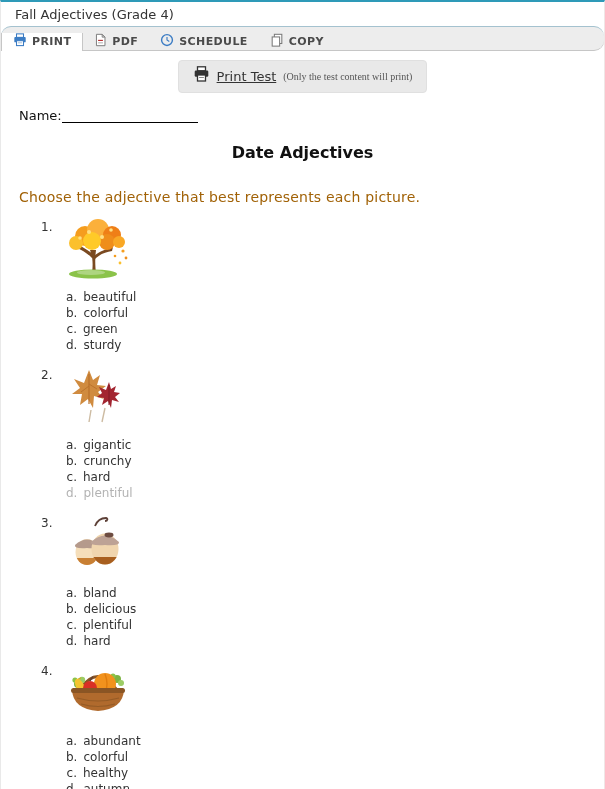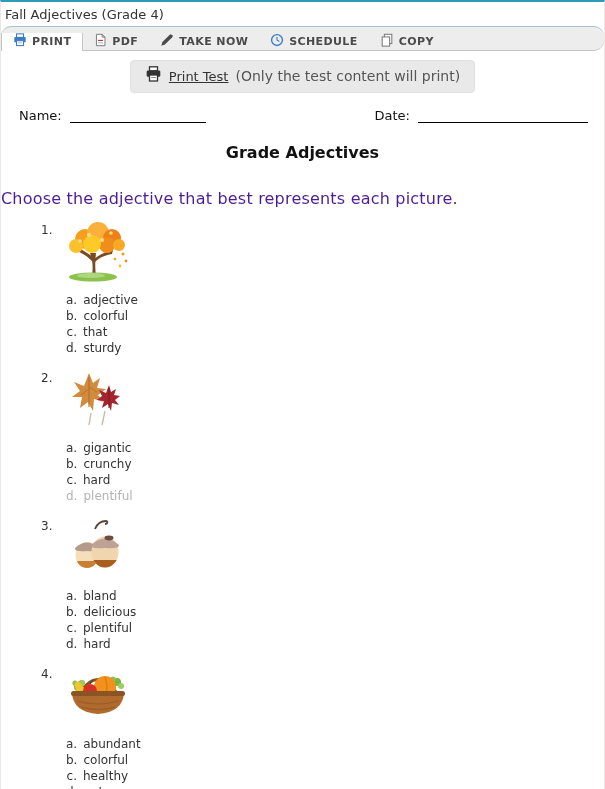--- a/index.html
+++ b/index.html
@@ -10,21 +10,21 @@
     color:#333; overflow:hidden;
   }
   .widget {
     width:605px; height:789px;
     border-top:2px solid #2e9ab8;
     border-left:1px solid #e9e9e9;
     border-right:1px solid #f0e6e6;
     background:#fff;
   }
   
-  .titlebar { padding:5px 4px 4px; font-size:13px; color:#333; }
+  .titlebar { padding:5px 14px 4px; font-size:13px; color:#333; }
   
   .tabbar {
     background:#ededed;
     border-top:1px solid #a4c2cf;
     border-bottom:1px solid #c6c6c6;
     display:flex; align-items:flex-end; height:25px;border-radius:10px;
   }
   .tab {
     display:flex; align-items:center; gap:5px;
     padding:0 11px; font-size:11px; font-weight:bold;
@@ -37,34 +37,34 @@
   }
   .tab svg { flex:0 0 auto; }
   
   .printbar { text-align:center; margin:9px 0 4px; }
   .print-btn {
     display:inline-flex; align-items:center; gap:7px;
     background:#e9e9e9; border-radius:4px; padding:5px 14px 6px;
     cursor:pointer; border:1px solid #e0e0e0;
   }
   .print-btn .pt-label { font-size:13px; color:#333; text-decoration:underline; }
-  .print-btn .pt-note  { font-size:14px; color:#555; }
+  .print-btn .pt-note  { font-size:10px; color:#555;font-family:Liberation Serif, serif; }
   
   .namedate {
     display:flex; justify-content:space-between;
     padding:0 16px 0 18px; margin-top:15px;
     font-size:13px; color:#111;
   }
-  .nd-group { display:flex; align-items:flex-end; gap:8px; }
+  .nd-group { display:flex; align-items:flex-end; gap:0; }
   .blank-line { display:inline-block; border-bottom:1px solid #000; height:14px; }
   .name-line { width:136px; }
   .date-line { width:170px; }
   
   .ws-title { text-align:center; font-size:16px; font-weight:bold; margin:20px 0 0; color:#111; }
-  .instructions { font-size:16px; margin:27px 0 0 0; letter-spacing:.2px; color:#4c1d95; }
+  .instructions { font-size:14px; margin:27px 0 0 18px; letter-spacing:.2px; color:#a16207; }
   .question { margin:13px 0 0 40px; }
   .q-head { display:flex; align-items:flex-start; }
   .q-num { font-size:12px; color:#333; padding-top:2px; }
   .q-image { margin-left:13px; width:68px; height:62px; }
   .options { margin:9px 0 0 25px; }
   .option { display:flex; gap:6px; font-size:12px; line-height:16px; color:#333; }
   .option .letter { min-width:11px; text-align:right; }
   .option.muted, .option.muted span { color:#b3b3b3; }
 </style>
 </head>
@@ -93,28 +93,20 @@
             <path d="M10 1 l3.5 3.5 H10 Z" fill="#cfcfcf" stroke="#7a7a7a" stroke-width="1"></path>
             <line x1="5" y1="8.5" x2="11" y2="8.5" stroke="#b33" stroke-width="1.4"></line>
             <line x1="5" y1="11.5" x2="11" y2="11.5" stroke="#999" stroke-width="1"></line>
           </svg>
       </span>
       <span>PDF</span>
     </div>
     <div class="tab">
       <span>
         <svg width="14" height="14" viewBox="0 0 16 16">
-            <path d="M1.5 14.5 L2.8 10.4 L11.2 2 a1.5 1.5 0 0 1 2.1 0 l0.7 0.7 a1.5 1.5 0 0 1 0 2.1 L5.6 13.2 Z" fill="#4a4a4a"></path>
-          </svg>
-      </span>
-      <span>TAKE NOW</span>
-    </div>
-    <div class="tab">
-      <span>
-        <svg width="14" height="14" viewBox="0 0 16 16">
             <circle cx="8" cy="8" r="6.2" fill="none" stroke="#3b7cc4" stroke-width="1.6"></circle>
             <path d="M8 4.6 V8 l2.6 1.6" fill="none" stroke="#3b7cc4" stroke-width="1.3"></path>
           </svg>
       </span>
       <span>SCHEDULE</span>
     </div>
     <div class="tab">
       <span>
         <svg width="14" height="14" viewBox="0 0 16 16">
             <rect x="5" y="1.5" width="8.5" height="10.5" fill="#fff" stroke="#7a7a7a" stroke-width="1.2"></rect>
@@ -138,27 +130,23 @@
       <span class="pt-label">Print Test</span>
       <span class="pt-note">(Only the test content will print)</span>
     </span>
   </div>
 
   <div class="namedate">
     <span class="nd-group">
       <span>Name:</span>
       <span class="blank-line name-line"></span>
     </span>
-    <span class="nd-group">
-      <span>Date:</span>
-      <span class="blank-line date-line"></span>
-    </span>
-  </div>
-
-  <div class="ws-title">Grade Adjectives</div>
+  </div>
+
+  <div class="ws-title">Date Adjectives</div>
 
   <div class="instructions">Choose the adjective that best represents each picture.</div>
 
   <div class="question">
     <div class="q-head">
       <span class="q-num">1.</span>
       <span class="q-image">
         <svg width="68" height="62" viewBox="0 0 68 62">
           <path d="M27 56 C28 46 28 40 25 32 L31 32 C30 40 30 46 31 56 Z" fill="#7a4a21"></path>
           <path d="M27 40 C22 35 17 32 12 30 L14 27 C19 30 24 33 28 36 Z" fill="#7a4a21"></path>
@@ -179,29 +167,29 @@
             <circle cx="55" cy="45" r="1.4" fill="#fbc02d"></circle>
             <circle cx="50" cy="38" r="1.3" fill="#f59d1e"></circle>
           <ellipse cx="28" cy="56" rx="24" ry="4.5" fill="#8bc34a"></ellipse>
           <ellipse cx="26" cy="54.5" rx="14" ry="2.5" fill="#aed581"></ellipse>
         </svg>
       </span>
     </div>
     <div class="options">
       <div class="option">
           <span class="letter">a.</span>
-          <span>adjective</span>
+          <span>beautiful</span>
         </div>
       <div class="option">
           <span class="letter">b.</span>
           <span>colorful</span>
         </div>
       <div class="option">
           <span class="letter">c.</span>
-          <span>that</span>
+          <span>green</span>
         </div>
       <div class="option">
           <span class="letter">d.</span>
           <span>sturdy</span>
         </div>
     </div>
   </div>
 
   <div class="question">
     <div class="q-head">

